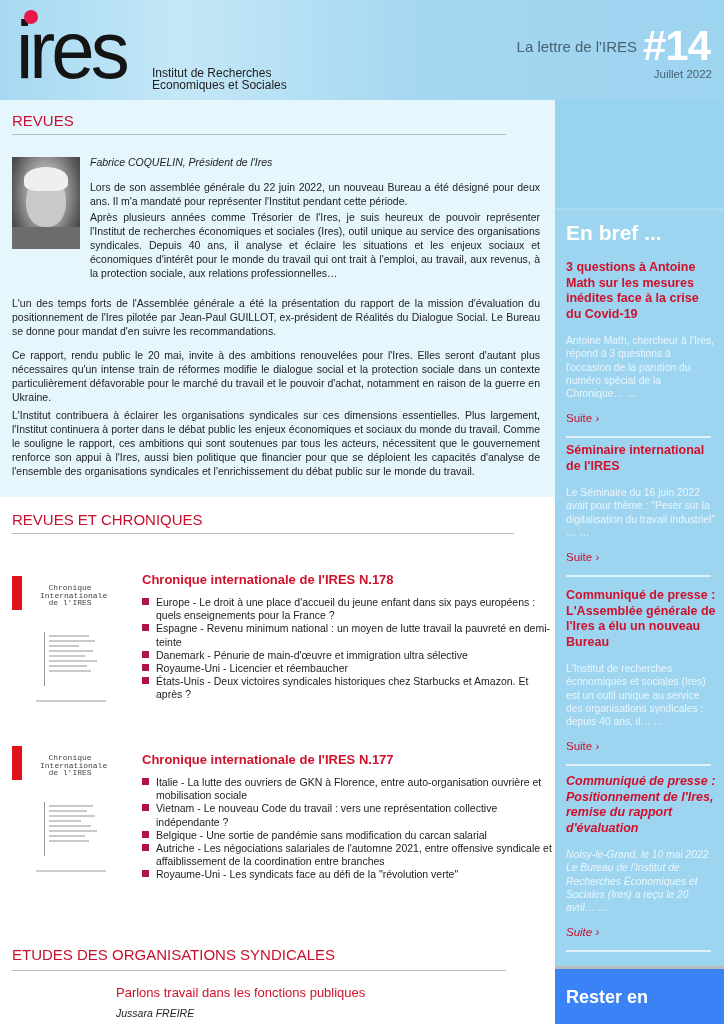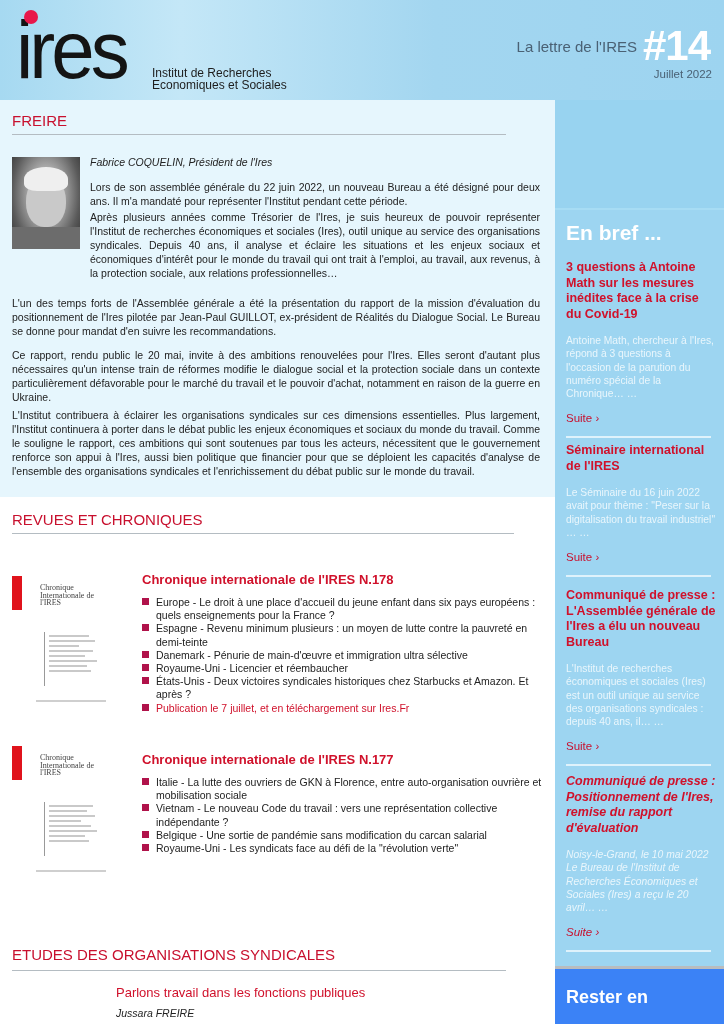--- a/index.html
+++ b/index.html
@@ -38,21 +38,21 @@
     .revues-title { top: 511px; left: 12px; }
     .chron { position: absolute; left: 142px; width: 410px; }
     .chron-title { font-size: 13px; font-weight: bold; color: #d0112b; }
     .chron ul { list-style: none; margin-top: 9px; }
     .chron li { position: relative; padding-left: 14px; font-size: 10.5px; line-height: 13.2px; color: #222; }
     .chron li::before { content: ""; position: absolute; left: 0; top: 2px; width: 7px; height: 7px; background: #b0124a; }
     .chron li.red { color: #d0112b; }
     .chron li.red a { color: #d0112b; text-decoration: underline; }
     .cover { position: absolute; left: 10px; width: 110px; height: 140px; background: #ffffff; }
     .cover .bar { position: absolute; left: 2px; top: 6px; width: 10px; height: 34px; background: #e0131c; }
-    .cover .ttl { position: absolute; left: 30px; top: 14px; width: 60px; font-family: Liberation Serif, serif; font-size: 8px; line-height: 7.5px; color: #444; }
+    .cover .ttl { position: absolute; left: 30px; top: 14px; width: 60px; font-family: Liberation Mono, monospace; font-size: 8px; line-height: 7.5px; color: #444; text-align: center; }
     .cover .lines { position: absolute; left: 34px; top: 62px; width: 56px; height: 54px; border-left: 1px solid #999; }
     .cover .lines i { display: block; margin: 3px 0 0 4px; height: 2px; background: #c9c9c9; }
     .cover .foot { position: absolute; left: 26px; top: 130px; width: 70px; height: 2px; background: #cfcfcf; }
 
     .etudes-title { top: 946px; left: 12px; }
     .study-title { position: absolute; left: 116px; top: 985px; font-size: 13px; font-weight: normal; color: #d0112b; }
     .study-author { position: absolute; left: 116px; top: 1007px; font-size: 10.5px; font-style: italic; color: #222; }
   </style>
 </head>
 <body>
@@ -65,21 +65,21 @@
   <div class="logo-sub">
     <div>Institut de Recherches</div>
     <div>Economiques et Sociales</div>
   </div>
   <span class="lettre">La lettre de l'IRES</span>
   <span class="issue">#14</span>
   <span class="date">Juillet 2022</span>
 </div>
 
 <div class="edito"></div>
-<span class="section-title" style="left:12px; top:112px;">FREIRE</span>
+<span class="section-title" style="left:12px; top:112px;">REVUES</span>
 <div class="section-rule" style="left:12px; top:134px; width:494px;"></div>
 
 <div class="photo">
   <div class="shirt"></div>
   <div class="face"></div>
   <div class="hair"></div>
 </div>
 <span class="author">Fabrice COQUELIN, Président de l'Ires</span>
 <p class="para" style="left:90px; top:180px; width:450px;">Lors de son assemblée générale du 22 juin 2022, un nouveau Bureau a été désigné pour deux ans. Il m'a mandaté pour représenter l'Institut pendant cette période.</p>
 <p class="para" style="left:90px; top:210px; width:450px;">Après plusieurs années comme Trésorier de l'Ires, je suis heureux de pouvoir représenter l'Institut de recherches économiques et sociales (Ires), outil unique au service des organisations syndicales. Depuis 40 ans, il analyse et éclaire les situations et les enjeux sociaux et économiques d'intérêt pour le monde du travail qui ont trait à l'emploi, au travail, aux revenus, à la protection sociale, aux relations professionnelles…</p>
@@ -103,25 +103,24 @@
       <i style="width:38px"></i>
       <i style="width:42px"></i>
     </div>
   <div class="foot"></div>
 </div>
 
 <div class="chron" style="top:572px;">
   <div class="chron-title">Chronique internationale de l'IRES N.178</div>
   <ul>
     <li>Europe - Le droit à une place d'accueil du jeune enfant dans six pays européens : quels enseignements pour la France ?</li>
-    <li>Espagne - Revenu minimum plusieurs : un moyen de lutte contre la pauvreté en demi-teinte</li>
+    <li>Espagne - Revenu minimum national : un moyen de lutte travail la pauvreté en demi-teinte</li>
     <li>Danemark - Pénurie de main-d'œuvre et immigration ultra sélective</li>
     <li>Royaume-Uni - Licencier et réembaucher</li>
     <li>États-Unis - Deux victoires syndicales historiques chez Starbucks et Amazon. Et après ?</li>
-    <li class="red">Publication le 7 juillet, et en téléchargement sur Ires.Fr</li>
   </ul>
 </div>
 
 <div class="cover" style="top:740px;">
   <div class="bar"></div>
   <div class="ttl">Chronique Internationale de l'IRES</div>
   <div class="lines">
       <i style="width:44px"></i>
       <i style="width:38px"></i>
       <i style="width:46px"></i>
@@ -133,20 +132,21 @@
     </div>
   <div class="foot"></div>
 </div>
 
 <div class="chron" style="top:752px;">
   <div class="chron-title">Chronique internationale de l'IRES N.177</div>
   <ul>
     <li>Italie - La lutte des ouvriers de GKN à Florence, entre auto-organisation ouvrière et mobilisation sociale</li>
     <li>Vietnam - Le nouveau Code du travail : vers une représentation collective indépendante ?</li>
     <li>Belgique - Une sortie de pandémie sans modification du carcan salarial</li>
+    <li>Autriche - Les négociations salariales de l'automne 2021, entre offensive syndicale et affaiblissement de la coordination entre branches</li>
     <li>Royaume-Uni - Les syndicats face au défi de la "révolution verte"</li>
   </ul>
 </div>
 
 <span class="section-title etudes-title">ETUDES DES ORGANISATIONS SYNDICALES</span>
 <div class="section-rule" style="left:12px; top:970px; width:494px;"></div>
 <span class="study-title">Parlons travail dans les fonctions publiques</span>
 <span class="study-author">Jussara FREIRE</span>
 
 <div class="sidebar">

